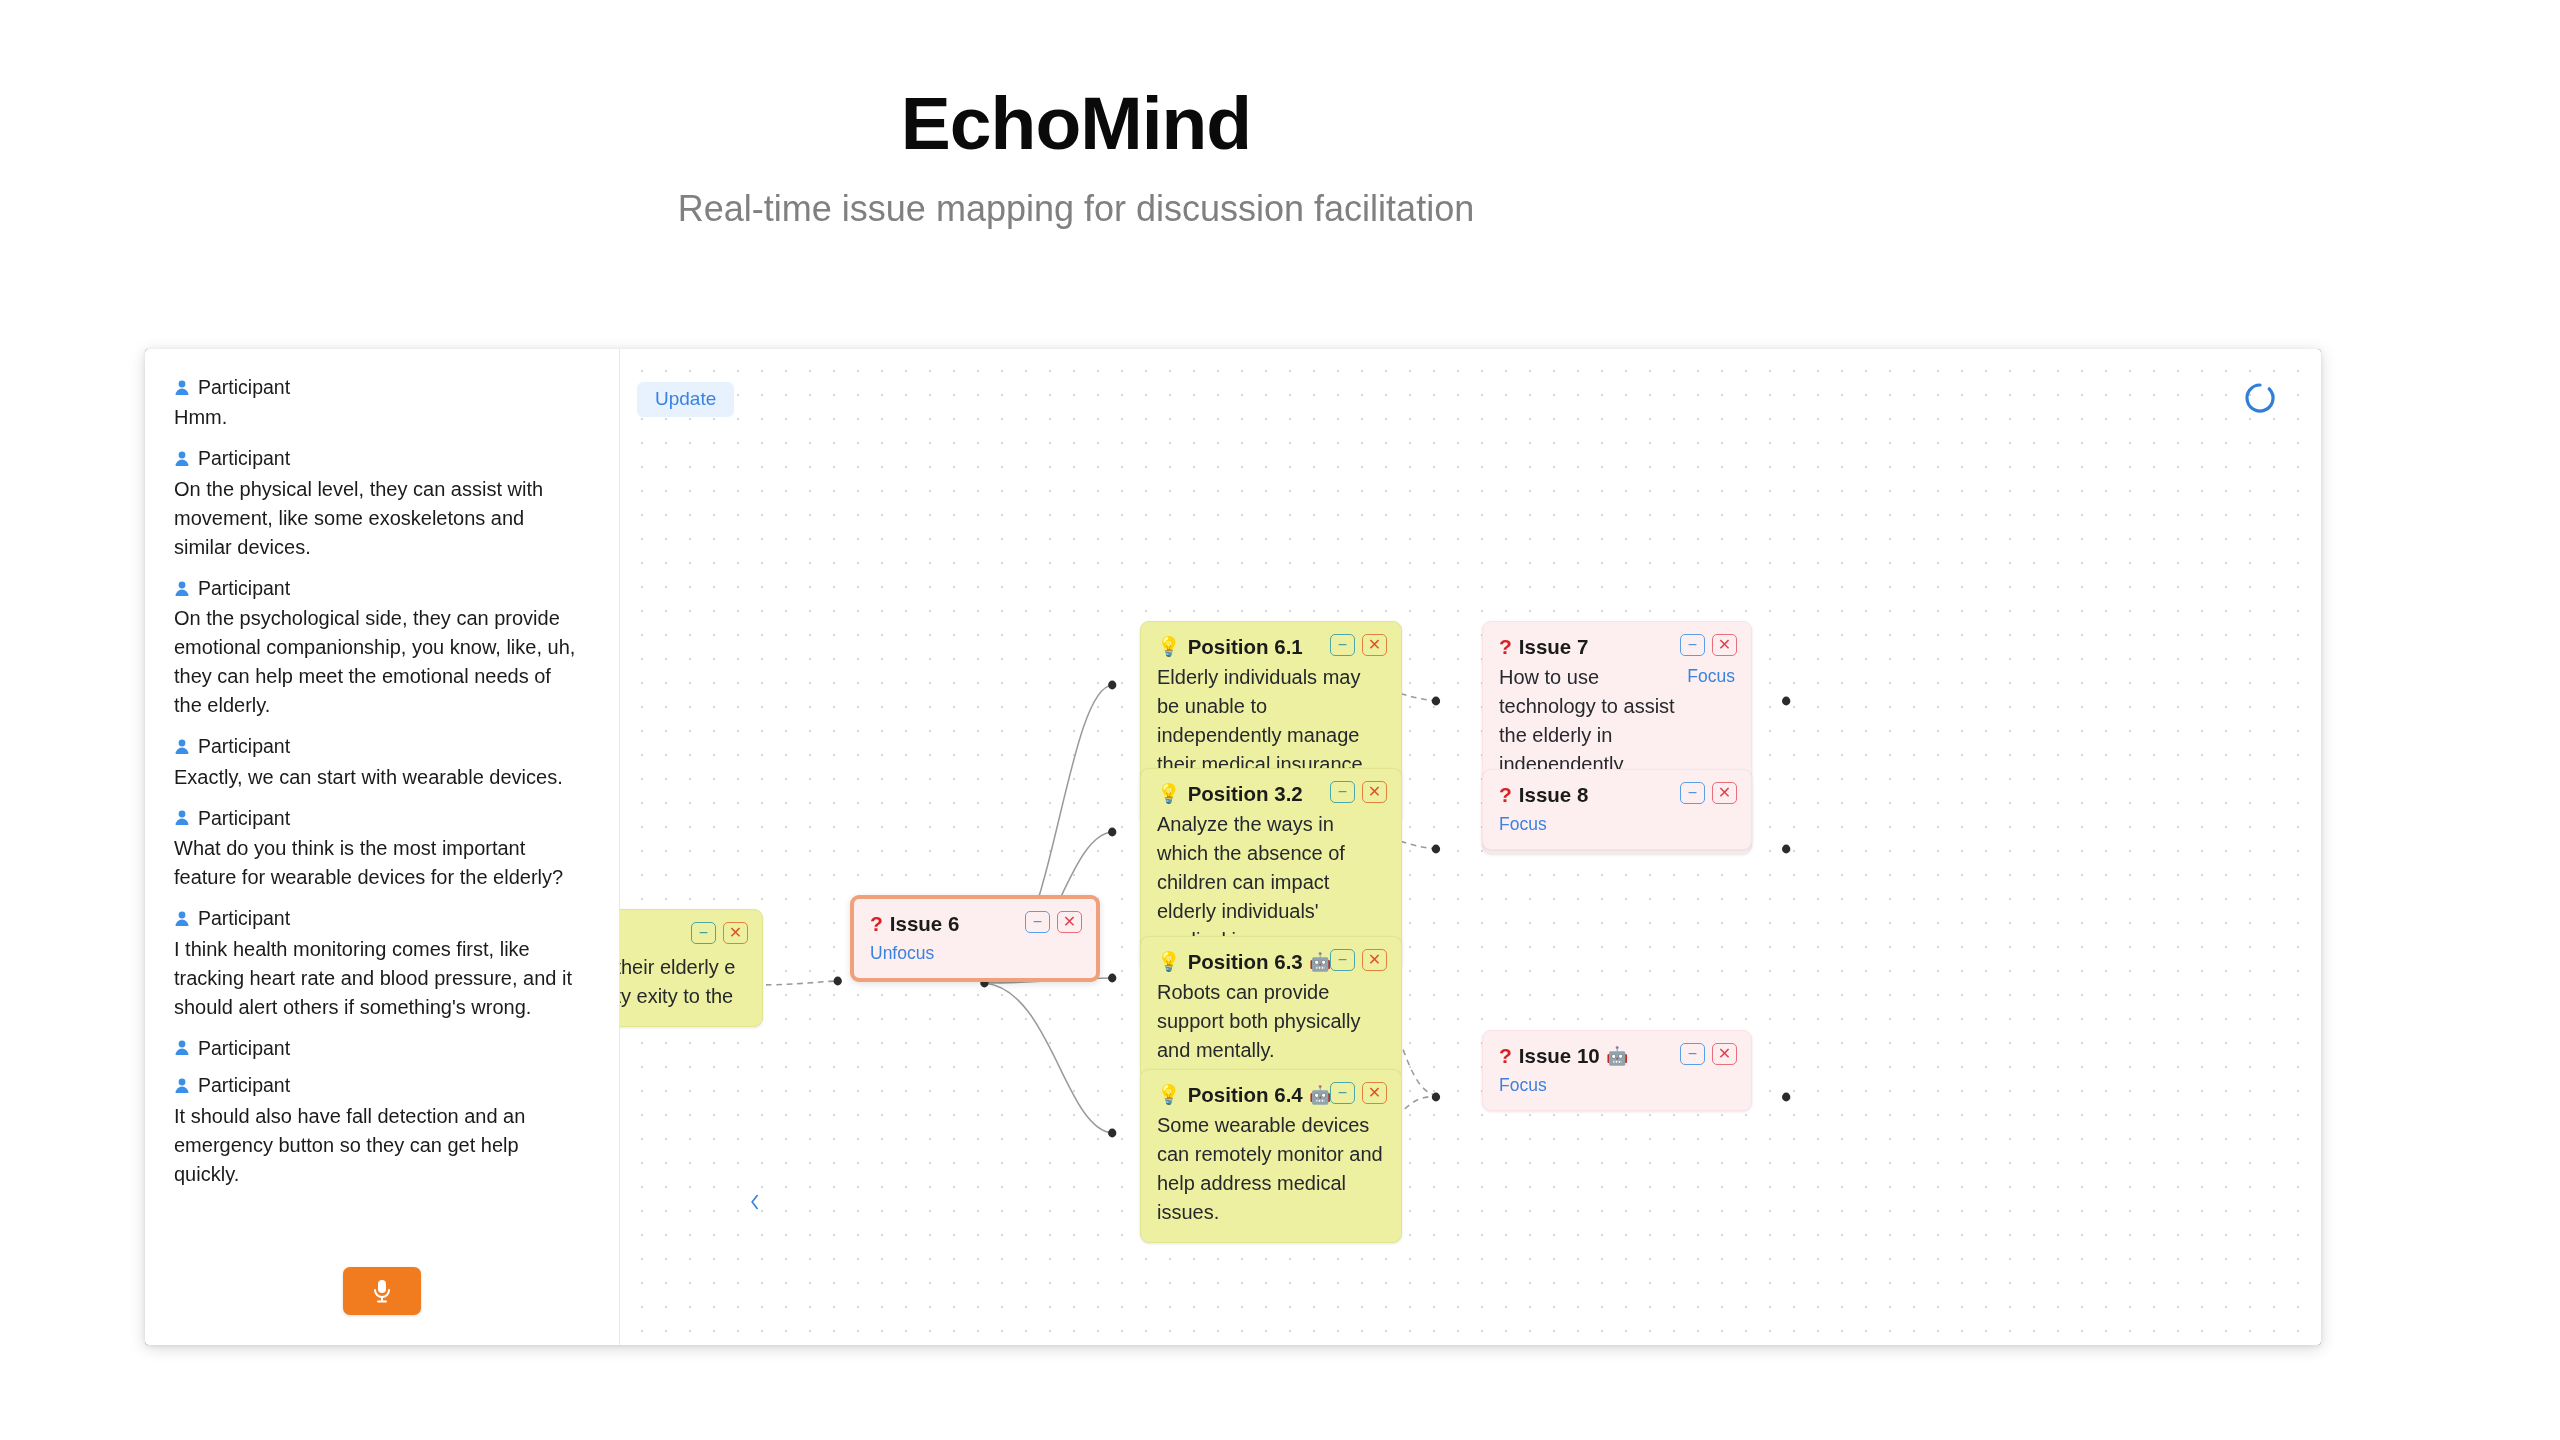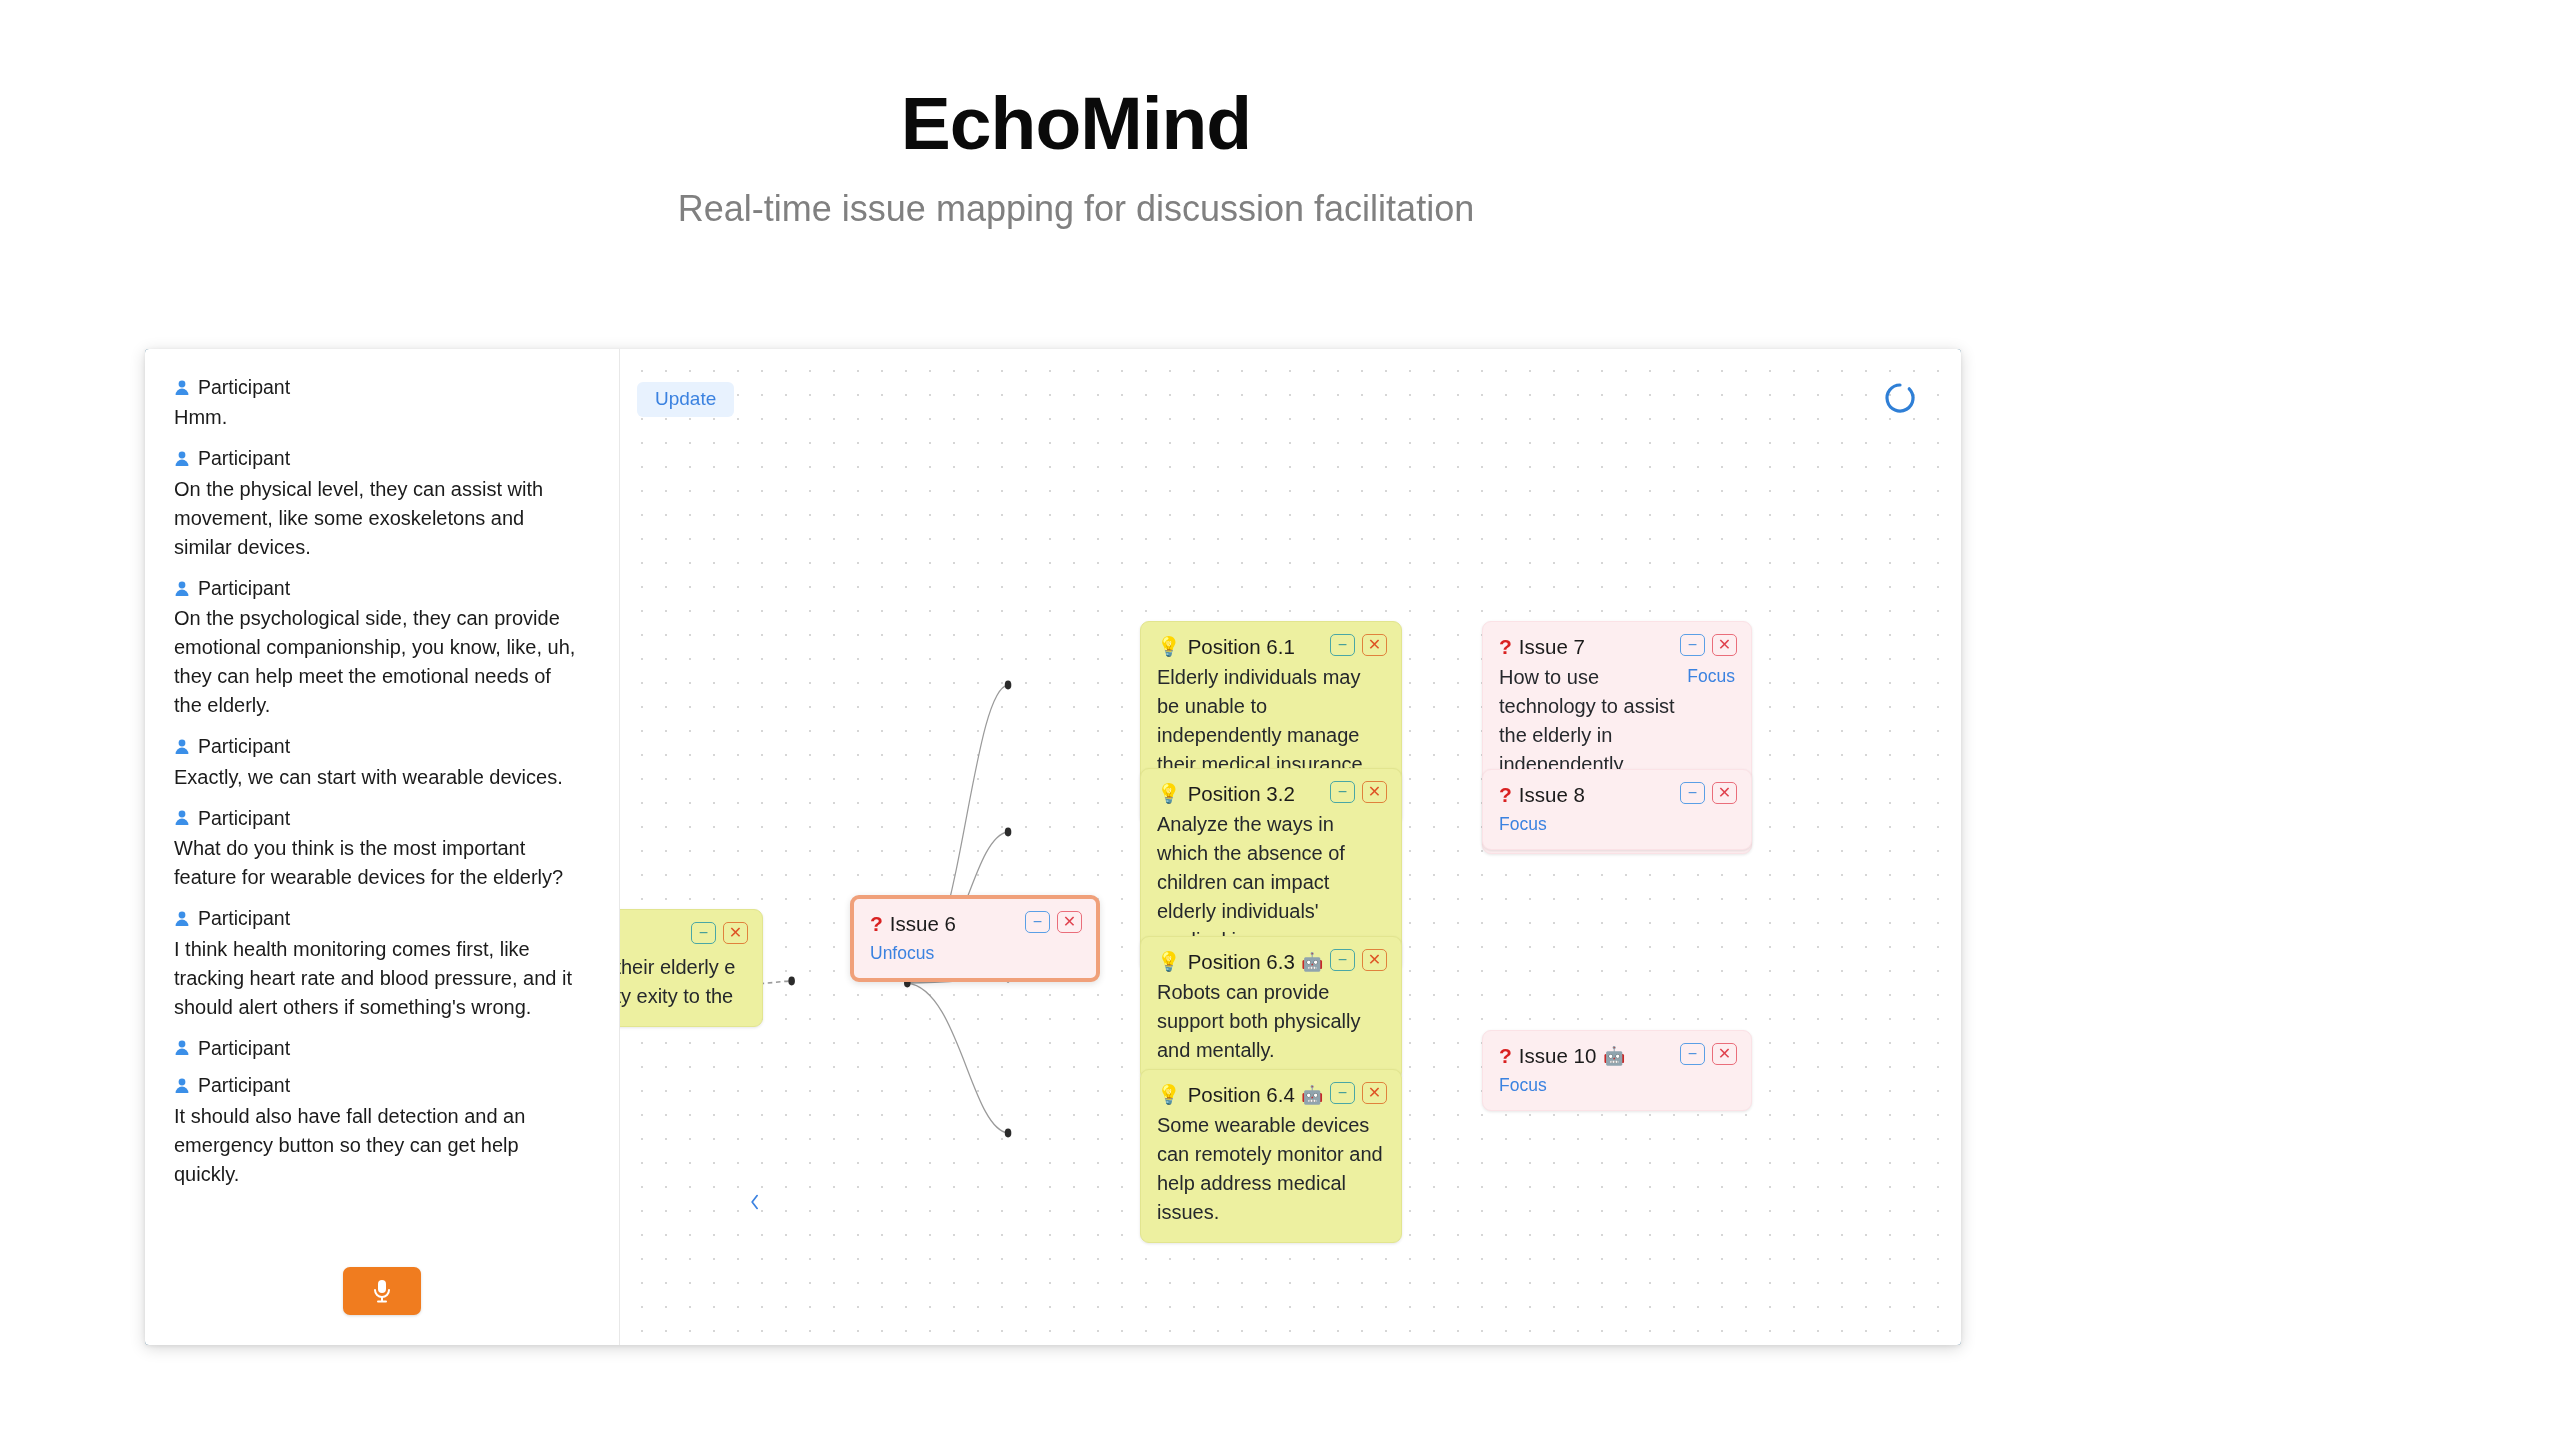--- a/index.html
+++ b/index.html
@@ -43,21 +43,21 @@
     margin: 0;
     padding-top: 26px;
     line-height: 1.2;
   }
 
   
   .app-window {
     position: absolute;
     left: 145px;
     top: 349px;
-    width: 1816px;
+    width: 2176px;
     height: 996px;
     background: #0c4a6e;
     border-radius: 4px;
     box-shadow: 0 3px 16px rgba(0,0,0,0.16), 0 1px 4px rgba(0,0,0,0.08);
     display: flex;
     overflow: hidden;
   }
 
   
   .sidebar {
@@ -215,21 +215,21 @@
     line-height: 1;
     flex: 0 0 auto;
   }
   .node-badge.q {
     color: #d92121;
     font-weight: 700;
     font-size: 21px;
   }
   .node-title {
     font-size: 20.5px;
-    font-weight: 400;
+    font-weight: 700;
     color: #1b1b1b;
     line-height: 1.15;
     white-space: nowrap;
   }
   .node-emoji {
     font-size: 18px;
     line-height: 1;
   }
 
   .node-body {

